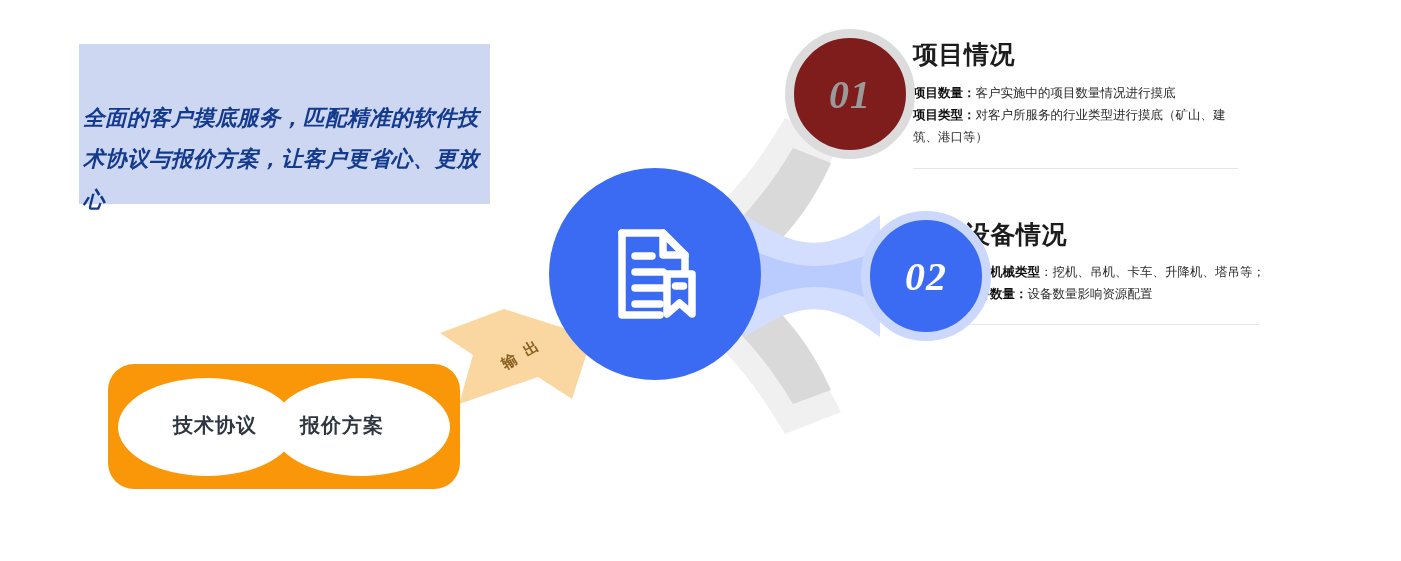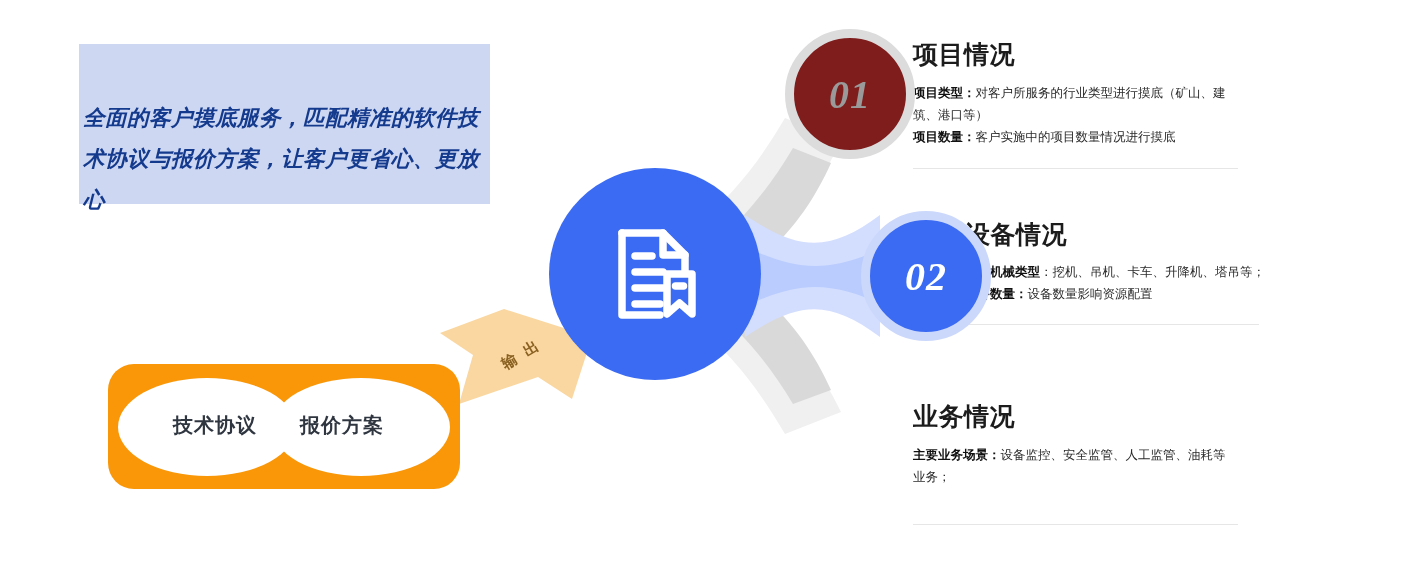--- a/index.html
+++ b/index.html
@@ -240,46 +240,39 @@
   <div class="node grey" id="node-01">
     <span class="num">01</span>
   </div>
   <div class="node blue" id="node-02">
     <span class="num">02</span>
   </div>
 
   <div class="info" id="info-1">
     <h3>项目情况</h3>
     <div class="line">
+      <b>项目数量：</b><span>客户实施中的项目数量情况进行摸底</span>
+    </div>
+    <div class="line">
       <b>项目类型：</b><span>对客户所服务的行业类型进行摸底（矿山、建筑、港口等）</span>
-    </div>
-    <div class="line">
-      <b>项目数量：</b><span>客户实施中的项目数量情况进行摸底</span>
     </div>
     <div class="rule"></div>
   </div>
 
   <div class="info" id="info-2">
     <h3>设备情况</h3>
     <div class="line">
       <b>设备机械类型</b><span>：挖机、吊机、卡车、升降机、塔吊等；</span>
     </div>
     <div class="line">
       <b>设备数量：</b><span>设备数量影响资源配置</span>
     </div>
     <div class="rule"></div>
   </div>
 
-  <div class="info" id="info-3">
-    <h3>业务情况</h3>
-    <div class="line">
-      <b>主要业务场景：</b><span>设备监控、安全监管、人工监管、油耗等业务；</span>
-    </div>
-    <div class="rule"></div>
-  </div>
 
   <div id="output-box">
     <div class="oval" id="oval-left"></div>
     <div class="oval" id="oval-right"></div>
   </div>
   <div class="oval-label" id="label-left">技术协议</div>
   <div class="oval-label" id="label-right">报价方案</div>
 
 </div>
 

